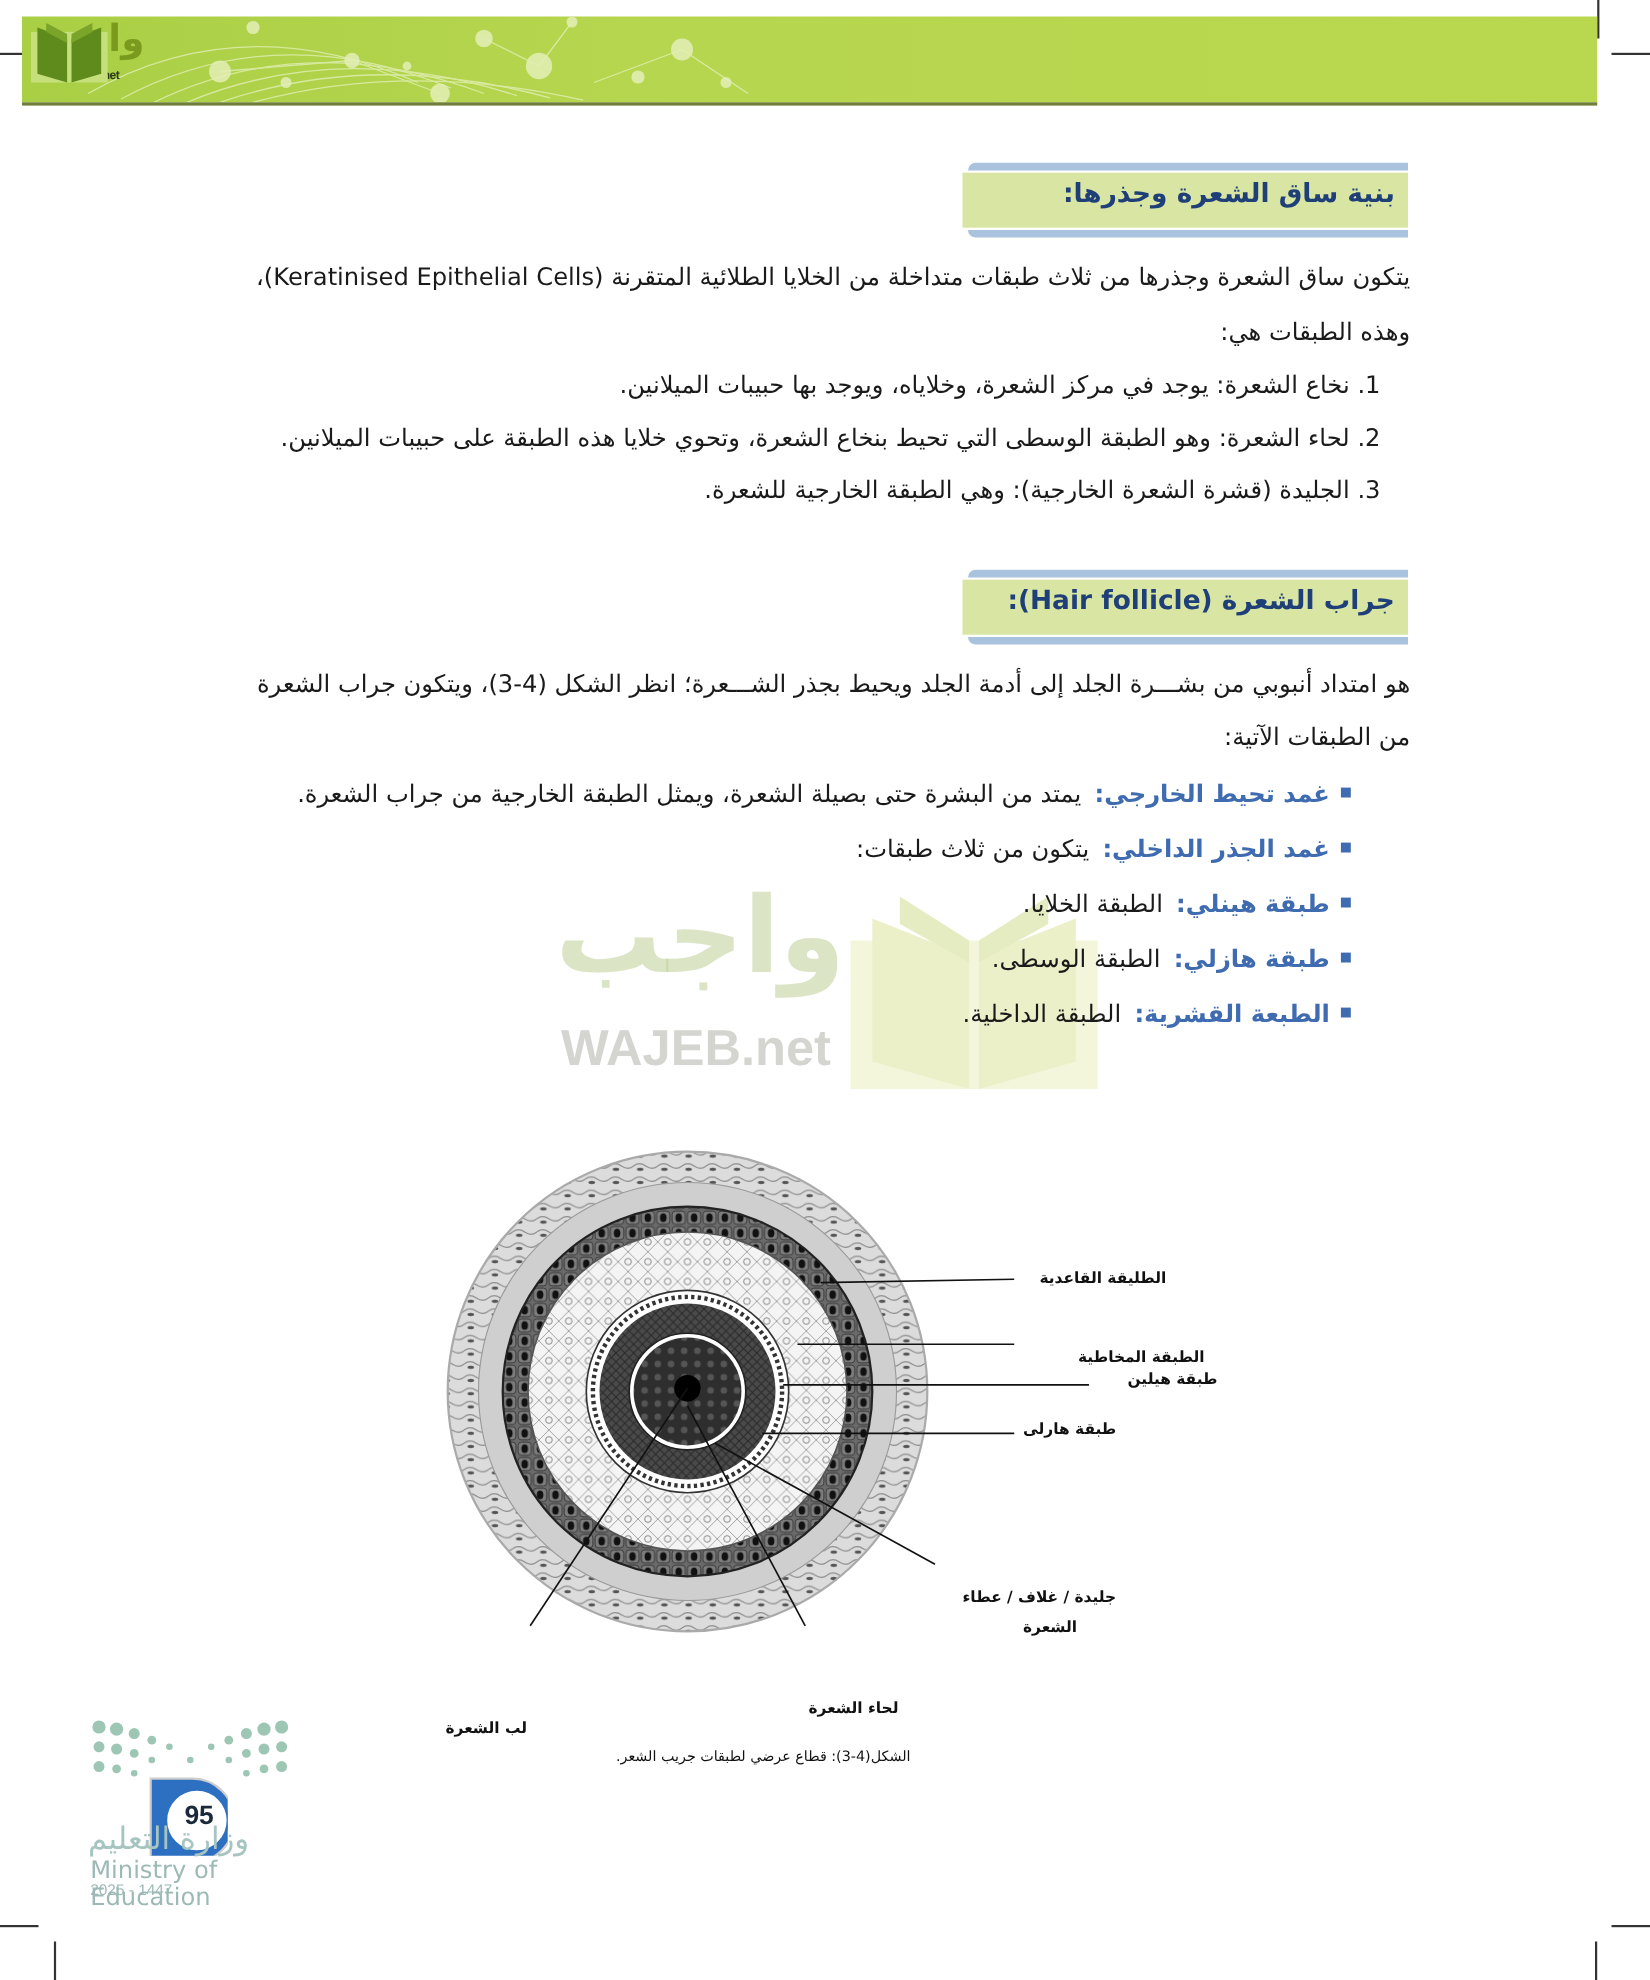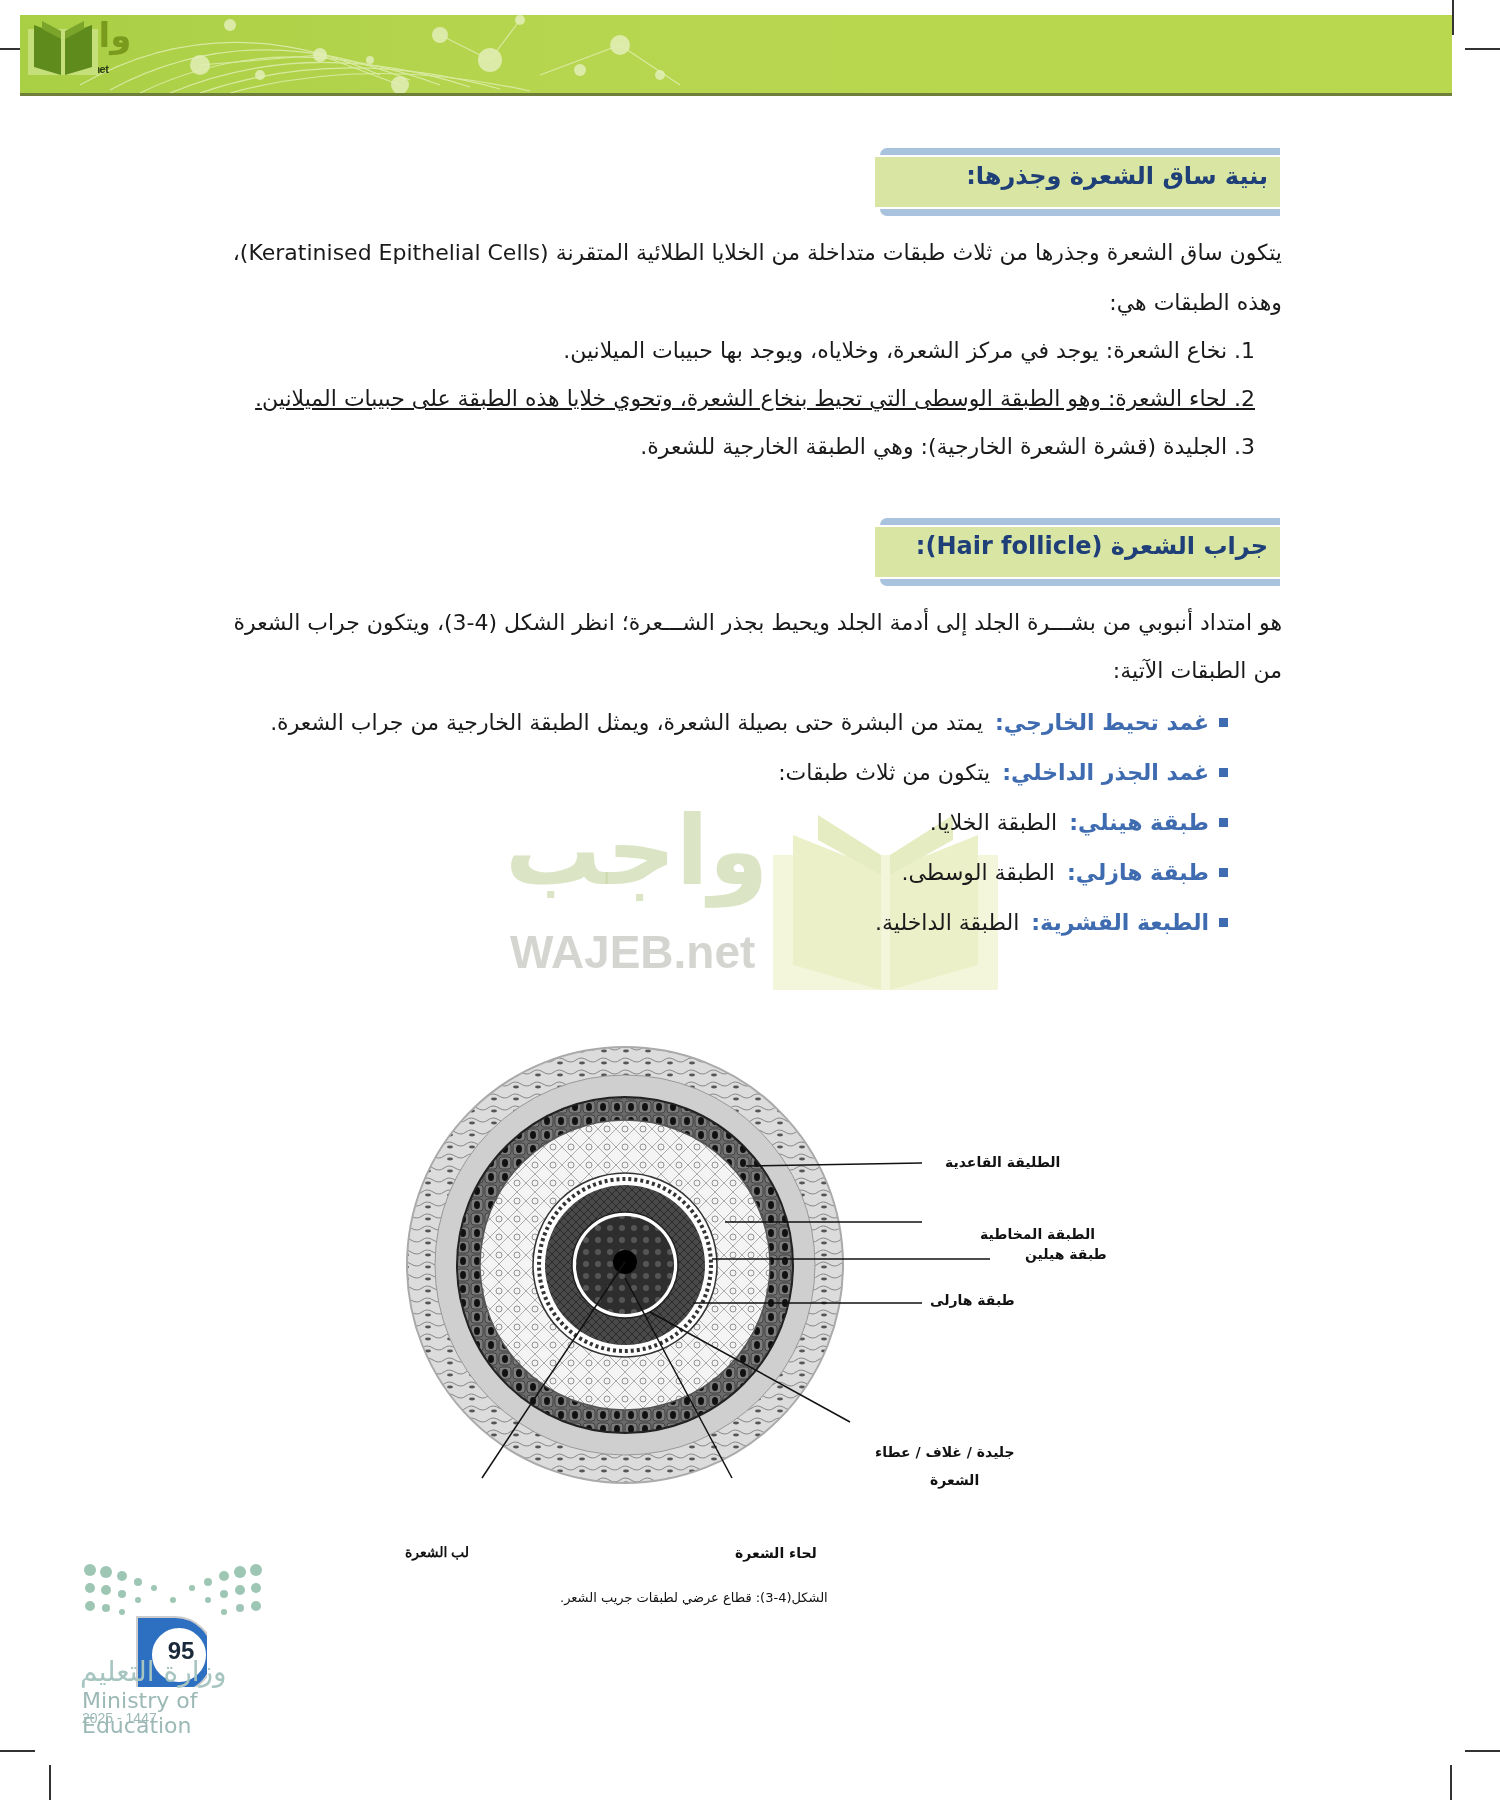--- a/index.html
+++ b/index.html
@@ -158,21 +158,21 @@
 <div class="sec-head" style="top:148px;padding-left:40px;">
   <div class="bar-top"></div>
   <div class="fill"></div>
   <div class="bar-bot"></div>
   <div class="title">بنية ساق الشعرة وجذرها:</div>
 </div>
 
 <div class="para" style="top:240px;">يتكون ساق الشعرة وجذرها من ثلاث طبقات متداخلة من الخلايا الطلائية المتقرنة (Keratinised Epithelial Cells)،</div>
 <div class="para" style="top:290px;">وهذه الطبقات هي:</div>
 <div class="para" style="top:338px;right:245px;">1. نخاع الشعرة: يوجد في مركز الشعرة، وخلاياه، ويوجد بها حبيبات الميلانين.</div>
-<div class="para" style="top:386px;right:245px;text-decoration:underline;">2. لحاء الشعرة: وهو الطبقة الوسطى التي تحيط بنخاع الشعرة، وتحوي خلايا هذه الطبقة على حبيبات الميلانين.</div>
+<div class="para" style="top:386px;right:245px;">2. لحاء الشعرة: وهو الطبقة الوسطى التي تحيط بنخاع الشعرة، وتحوي خلايا هذه الطبقة على حبيبات الميلانين.</div>
 <div class="para" style="top:434px;right:245px;">3. الجليدة (قشرة الشعرة الخارجية): وهي الطبقة الخارجية للشعرة.</div>
 
 <div class="sec-head" style="top:518px;padding-left:23px;">
   <div class="bar-top"></div>
   <div class="fill"></div>
   <div class="bar-bot"></div>
   <div class="title">جراب الشعرة (Hair follicle):</div>
 </div>
 
 <div class="para" style="top:610px;">هو امتداد أنبوبي من بشـــرة الجلد إلى أدمة الجلد ويحيط بجذر الشـــعرة؛ انظر الشكل (4-3)، ويتكون جراب الشعرة</div>
@@ -262,21 +262,21 @@
       <line x1="225" y1="232" x2="82" y2="448"></line>
       <line x1="225" y1="248" x2="332" y2="448"></line>
     </g>
   </svg>
   <div class="fig-label" style="left:545px;top:124px;">الطليقة القاعدية</div>
   <div class="fig-label" style="left:580px;top:196px;">الطبقة المخاطية</div>
   <div class="fig-label" style="left:625px;top:216px;">طبقة هيلين</div>
   <div class="fig-label" style="left:530px;top:262px;">طبقة هارلى</div>
   <div class="fig-label" style="left:475px;top:414px;">جليدة / غلاف / عطاء</div>
   <div class="fig-label" style="left:530px;top:442px;">الشعرة</div>
-  <div class="fig-label" style="left:5px;top:514px;font-family:Liberation Serif, serif;">لب الشعرة</div>
+  <div class="fig-label" style="left:5px;top:533px;">لب الشعرة</div>
   <div class="fig-label" style="left:335px;top:515px;">لحاء الشعرة</div>
 </div>
 <div class="caption">الشكل(4-3): قطاع عرضي لطبقات جريب الشعر.</div>
 
 <div class="ministry">
   <svg class="dots" width="190" height="70">
     <g fill="#9ec6b4">
       <circle cx="10" cy="10" r="6"></circle>
         <circle cx="26" cy="12" r="6"></circle>
         <circle cx="42" cy="16" r="5"></circle>

